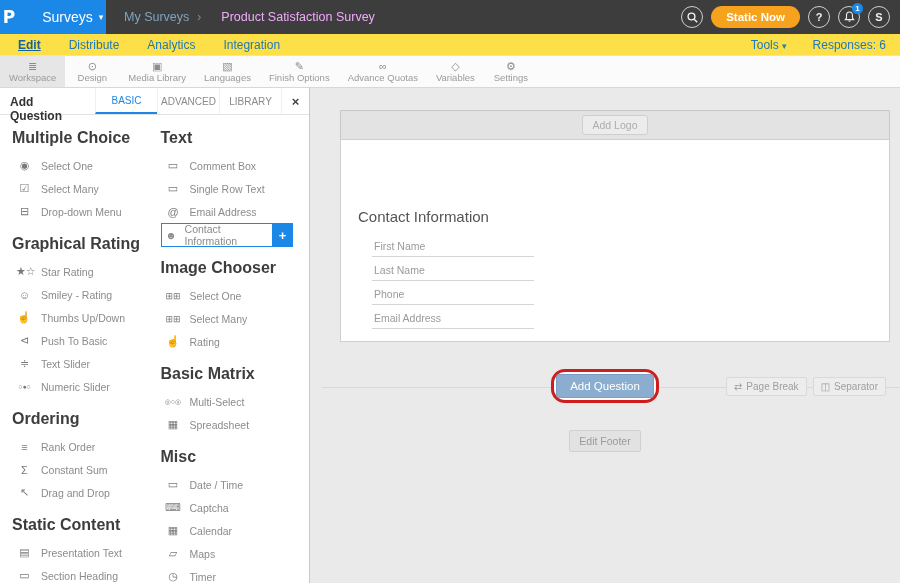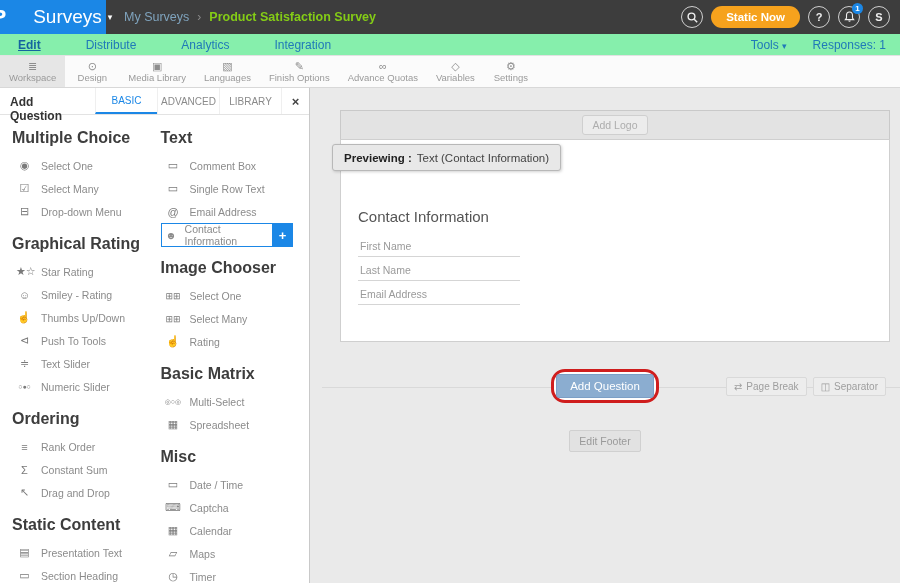--- a/index.html
+++ b/index.html
@@ -8,40 +8,40 @@
     font-family:"Liberation Sans", sans-serif;
     background:#eaeaea; position:relative; overflow:hidden;
     -webkit-font-smoothing:antialiased;
   }
   
   .topbar { position:absolute; left:0; top:0; width:900px; height:34px;
     background:#3d3d3d; display:flex; align-items:center; z-index:10; }
   .logo-area { width:106px; height:34px; background:#1b87e6; color:#fff;
     display:flex; align-items:center; justify-content:center; gap:6px; cursor:pointer; }
   .logo-p { font-weight:bold; font-size:17px; font-family:"DejaVu Sans", sans-serif; }
-  .logo-prod { font-size:19px;margin-left:21px; }
+  .logo-prod { font-size:14px;margin-left:21px; }
   .caret { font-size:9px; }
   .breadcrumb { display:flex; align-items:center; gap:8px; margin-left:18px; font-size:12.5px; }
   .bc-parent { color:#7fa3bd; cursor:pointer; }
   .bc-sep { color:#8a8a8a; font-size:12px; }
-  .bc-current { color:#84cc16; font-weight:700; }
+  .bc-current { color:#f0abfc; font-weight:400;margin-left:12px; }
   .top-right { margin-left:auto; display:flex; align-items:center; gap:8px; margin-right:10px; }
   .circle-btn { width:22px; height:22px; border:1.5px solid #cfcfcf; border-radius:50%;
     display:flex; align-items:center; justify-content:center; color:#efefef;
     font-size:11px; font-weight:bold; cursor:pointer; position:relative; }
   .upgrade-btn { background:#f6a21d; color:#fff; font-weight:bold; font-size:11.5px;
     padding:5px 15px; border-radius:13px; border:none; cursor:pointer; }
   .badge { position:absolute; top:-4px; right:-4px; min-width:11px; height:11px;
     background:#1b87e6; color:#fff; font-size:8px; font-weight:bold; border-radius:6px;
     display:flex; align-items:center; justify-content:center; padding:0 2px; }
   .svgicon { display:block; }
   
-  .navbar { position:absolute; left:0; top:34px; width:900px; height:22px; background:#86efac;
+  .navbar { position:absolute; left:0; top:34px; width:900px; height:22px; background:#fde047;
     border-bottom:1px solid #e2e2e2; display:flex; align-items:center; font-size:12px; z-index:9; }
-  .nav-tab { color:#2079b8; margin-left:45px; cursor:pointer; }
+  .nav-tab { color:#2079b8; margin-left:28px; cursor:pointer; }
   .nav-tab.active { color:#15649f; font-weight:bold; text-decoration:underline; margin-left:18px; }
   .nav-right { margin-left:auto; display:flex; align-items:center; gap:26px; margin-right:14px; }
   .nav-right .nr { color:#2079b8; cursor:pointer; font-size:12px; }
   
   .toolbar { position:absolute; left:0; top:56px; width:900px; height:32px; background:#fbfbfb;
     border-bottom:1px solid #d8d8d8; display:flex; align-items:stretch; z-index:8; }
   .tool { display:flex; flex-direction:column; align-items:center; justify-content:center;
     padding:0 9px; color:#9a9a9a; font-size:9.5px; cursor:pointer; min-width:54px; }
   .tool .ticon { font-size:11px; line-height:12px; color:#8d8d8d; }
   .tool.active { background:#e6e6e6; }
@@ -81,21 +81,21 @@
   .add-logo-btn { background:#ececec; border:1px solid #cfcfcf; border-radius:3px; color:#adadad;
     font-size:10.5px; padding:3px 10px; cursor:pointer; }
   .card { position:absolute; left:30px; top:51px; width:550px; height:203px; background:#fff;
     border:1px solid #cfcfcf; }
   .preview-tab { position:absolute; left:22px; top:56px; height:27px; background:#e8e8e8;
     border:1px solid #b8b8b8; border-radius:3px; display:flex; align-items:center; padding:0 11px;
     font-size:11.5px; z-index:4; box-shadow:1px 1px 3px rgba(0,0,0,0.18); }
   .pv-bold { font-weight:bold; color:#222; }
   .pv-rest { color:#444; margin-left:5px; }
   .ci-head { position:absolute; left:48px; top:120px; font-size:15px; color:#555; z-index:2; }
-  .ci-fields { position:absolute; left:48px; top:145px; width:162px; z-index:2; }
+  .ci-fields { position:absolute; left:62px; top:145px; width:162px; z-index:2; }
   .ci-field { width:162px; border:none; border-bottom:1px solid #d5d5d5; outline:none;
     font-size:10.5px; color:#999; padding:7px 2px 4px; background:transparent; display:block;
     font-family:"Liberation Sans", sans-serif; }
   .ci-field::placeholder { color:#9a9a9a; opacity:1; }
   .aq-line { position:absolute; left:12px; right:0; top:299px; border-top:1px solid #d9d9d9; }
   .aq-wrap { position:absolute; left:0; top:281px; width:100%; display:flex; justify-content:center; }
   .aq-ring { border:3px solid #cf1d1d; border-radius:14px; padding:2px; background:#fdfdfd;
     display:inline-block; }
   .aq-btn { background:#8badd0; border:1px solid #7b9fc6; border-radius:3px; color:#fff;
     font-size:11.5px; padding:5px 13px; cursor:pointer; display:block; }
@@ -145,21 +145,21 @@
   </div>
 </div>
 
 <div class="navbar">
   <span class="nav-tab active">Edit</span>
   <span class="nav-tab">Distribute</span>
   <span class="nav-tab">Analytics</span>
   <span class="nav-tab">Integration</span>
   <span class="nav-right">
     <span class="nr"><span>Tools</span> <span class="caret">▾</span></span>
-    <span class="nr">Responses: 1</span>
+    <span class="nr">Responses: 6</span>
   </span>
 </div>
 
 <div class="toolbar">
   <div class="tool active">
     <span class="ticon">≣</span>
     <span>Workspace</span>
   </div>
   <div class="tool">
     <span class="ticon">⊙</span>
@@ -239,21 +239,21 @@
         <div class="pitem">
           <span class="icon">☺</span>
           <span>Smiley - Rating</span>
           </div>
         <div class="pitem">
           <span class="icon">☝</span>
           <span>Thumbs Up/Down</span>
           </div>
         <div class="pitem">
           <span class="icon">⊲</span>
-          <span>Push To Tools</span>
+          <span>Push To Basic</span>
           </div>
         <div class="pitem">
           <span class="icon">≑</span>
           <span>Text Slider</span>
           </div>
         <div class="pitem">
           <span class="icon" style="font-size:7px;">○●○</span>
           <span>Numeric Slider</span>
           </div>
       </div>
@@ -365,28 +365,25 @@
       </div>
     </div>
   </div>
 </div>
 
 <div class="main">
   <div class="logo-band">
     <button class="add-logo-btn">Add Logo</button>
   </div>
   <div class="card"></div>
-  <div class="preview-tab">
-    <span class="pv-bold">Previewing :</span>
-    <span class="pv-rest">Text (Contact Information)</span>
-  </div>
   <div class="ci-head">Contact Information</div>
   <div class="ci-fields">
     <input class="ci-field" readonly="" placeholder="First Name" style="">
     <input class="ci-field" readonly="" placeholder="Last Name" style="">
+    <input class="ci-field" readonly="" placeholder="Phone" style="">
     <input class="ci-field" readonly="" placeholder="Email Address" style="">
   </div>
   <div class="aq-line"></div>
   <div class="aq-wrap">
     <span class="aq-ring">
       <button class="aq-btn">Add Question</button>
     </span>
   </div>
   <div class="pbsep">
     <button class="ghost-btn">

